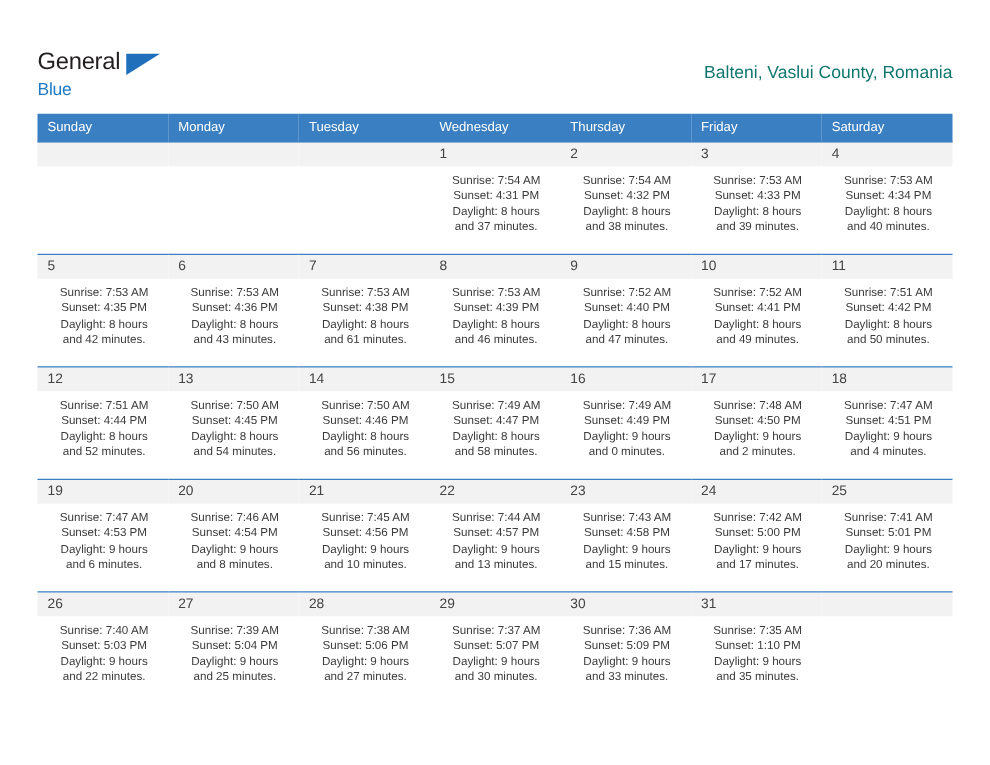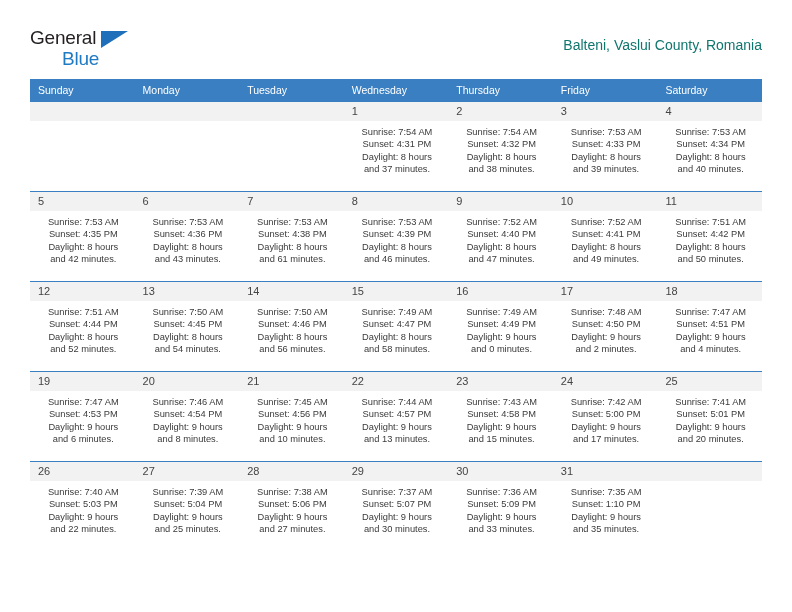--- a/index.html
+++ b/index.html
@@ -7,21 +7,21 @@
     width: 792px;
     height: 612px;
     background: #ffffff;
     font-family: "Liberation Sans", sans-serif;
   }
   .page {
     position: relative;
     width: 792px;
     height: 612px;
     background: #ffffff;
-    padding: 0 30px;
+    padding: 12px 30px;
   }
 
   
   .top {
     display: flex;
     align-items: flex-start;
     justify-content: space-between;
     padding-top: 28px;
     height: 75px;
   }
@@ -32,26 +32,25 @@
     user-select: none;
   }
   .logo-general {
     font-size: 19px;
     color: #231f20;
     letter-spacing: -0.2px;
     line-height: 20px;
     display: block;
   }
   .logo-blue {
-    font-size: 19px;
+    font-size: 14px;
     color: #1f7ac4;
     letter-spacing: -0.2px;
     line-height: 20px;
     display: block;
-    margin-left: 32px;
     margin-top: 1px;
   }
   .logo-tri {
     position: absolute;
     left: 71px;
     top: 3px;
     width: 0;
     height: 0;
     border-left: 27px solid #1f6fbb;
     border-bottom: 17px solid transparent;

